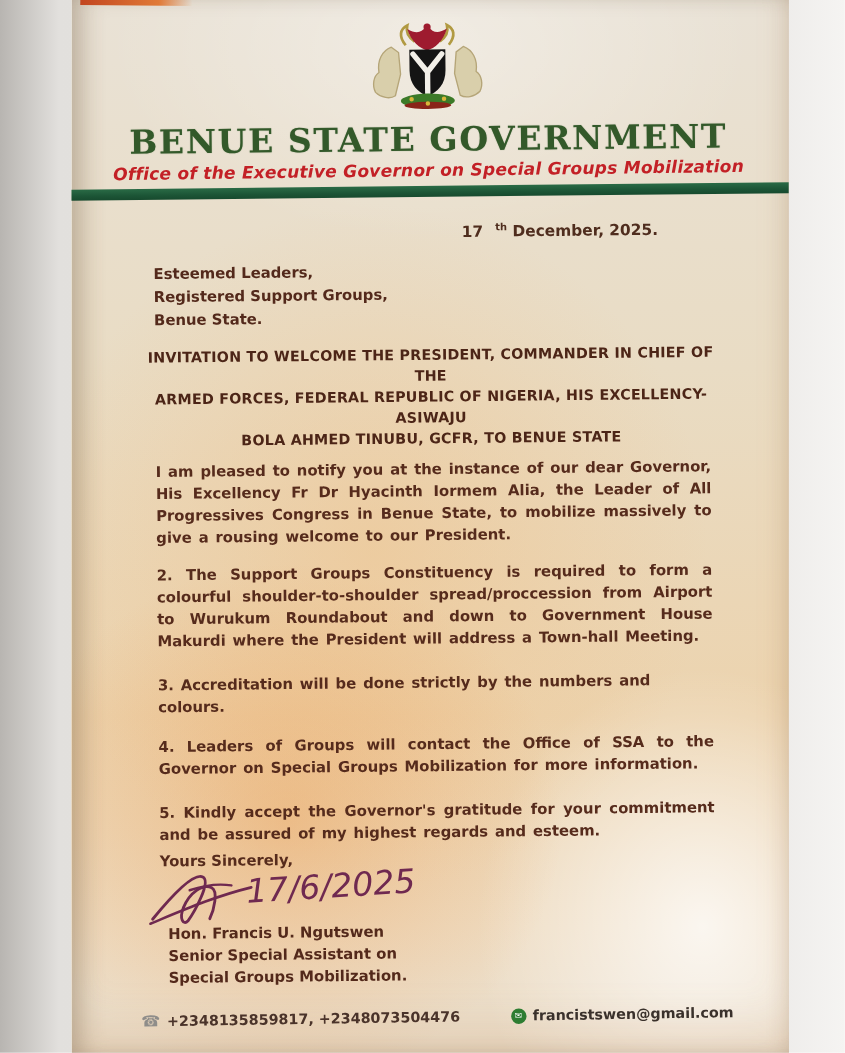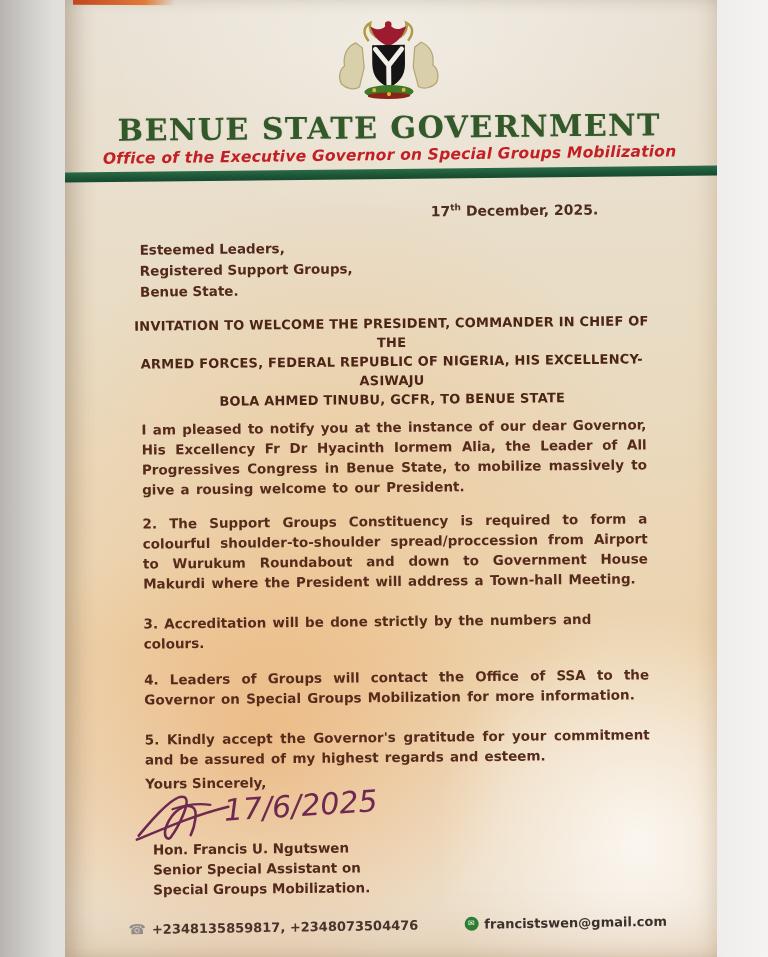--- a/index.html
+++ b/index.html
@@ -39,21 +39,21 @@
     margin-top:1px; text-align:center; font-size:15.5px; font-weight:bold;
     font-style:italic; letter-spacing:.2px; color:#c32026; line-height:19px;
     transform:rotate(-.15deg);
   }
   .green-bar{ margin-top:4px; margin-left:-20px; width:calc(100% + 40px); height:10px;
     background:linear-gradient(180deg,#2a6b46,#1c5536 60%,#174a2e); }
 
   
   .date-row{ margin-top:24px; padding-right:118px; text-align:right;
     font-size:14px; font-weight:bold; color:#4f2d1e; }
-  .date-row sup{ font-size:9px; vertical-align:super; }
+  .date-row sup{ font-size:9px; vertical-align:super;margin-left:11px; }
   .addressee{ margin-top:17px; margin-left:75px; font-size:13.5px; font-weight:bold;
     color:#53291b; line-height:21px; }
   .subject{ margin-top:14px; text-align:center; font-size:13px; font-weight:bold;
     color:#4c2517; line-height:19px; letter-spacing:.2px; padding:0 60px; }
   .body-copy{ margin:0 72px 0 75px; font-size:13.5px; font-weight:bold;
     color:#562b1c; line-height:20px; text-align:justify; }
   .body-copy .para{ word-spacing:1.5px; }
   .para:nth-child(1){ margin-top:8px; }
   .para:nth-child(2){ margin-top:14px; }
   .para:nth-child(3){ margin-top:20px; text-align:left; }

